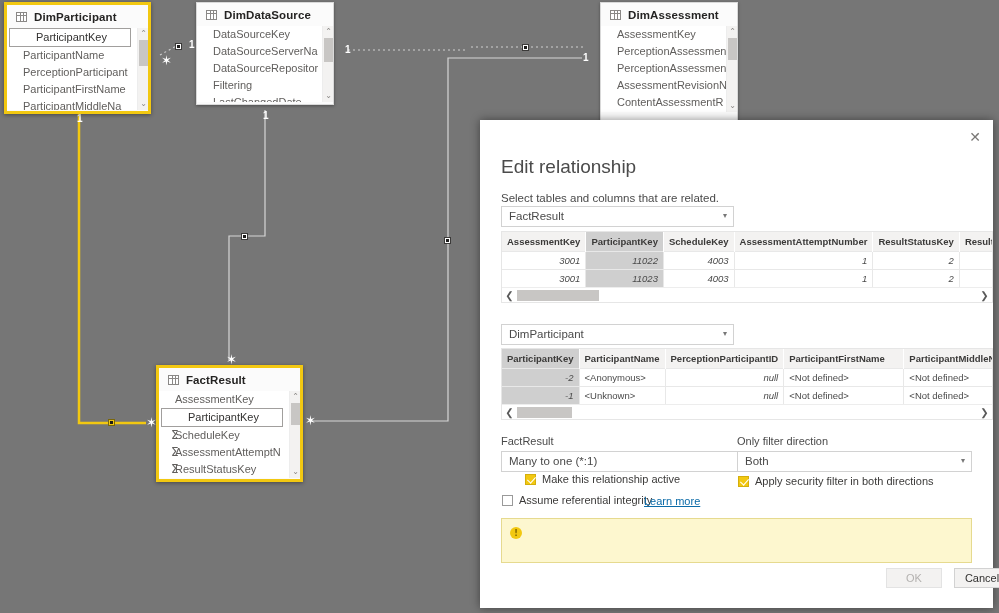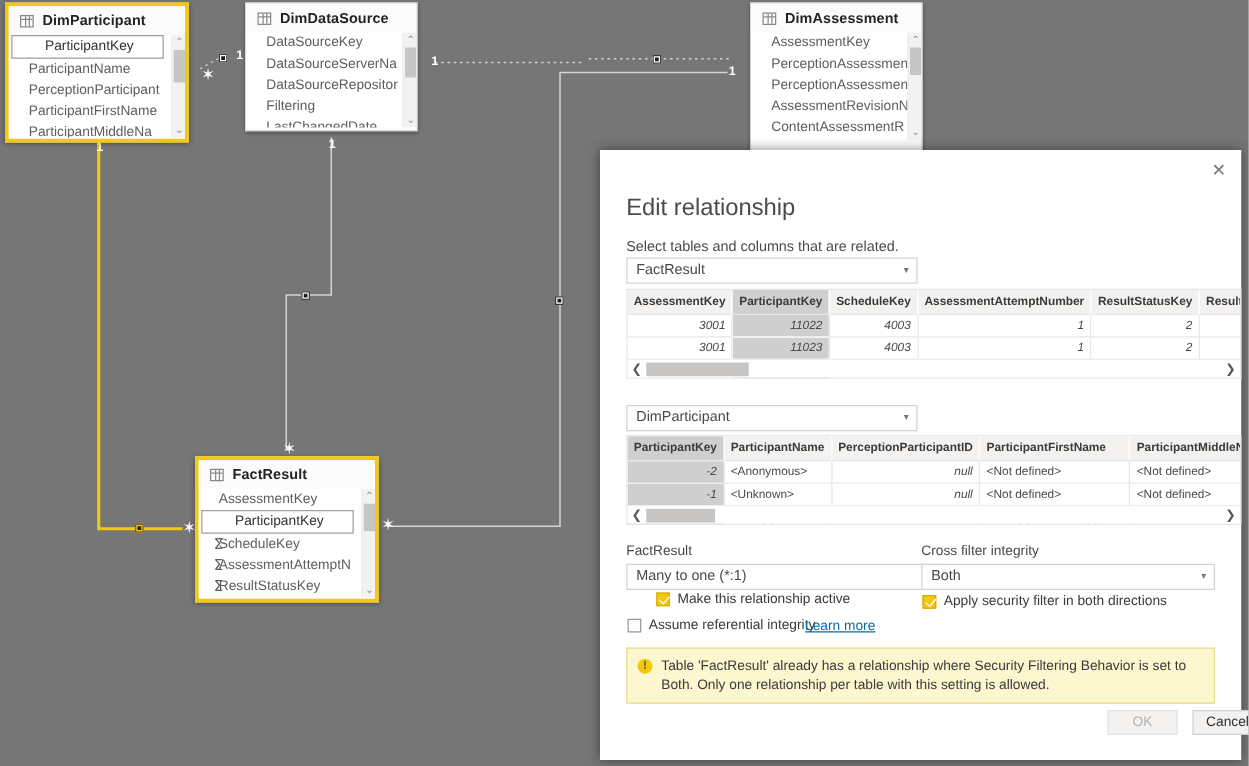--- a/index.html
+++ b/index.html
@@ -517,21 +517,21 @@
         <div class="ar">❯</div>
       </div>
     </div>
 
     <div class="flabel" style="left:21px;top:315px;">FactResult</div>
     <div class="sel-wrap" style="left:21px;top:331px;width:257px;">
       <span class="val">Many to one (*:1)</span>
       <span class="cv">▾</span>
     </div>
 
-    <div class="flabel" style="left:257px;top:315px;">Cross filter integrity</div>
+    <div class="flabel" style="left:257px;top:315px;">Only filter direction</div>
     <div class="sel-wrap" style="left:257px;top:331px;width:235px;">
       <span class="val">Both</span>
       <span class="cv">▾</span>
     </div>
 
     <div class="cbrow" style="left:22px;top:353px;padding-left:23px;">
       <span class="cb on"></span>
       <span>Make this relationship active</span>
     </div>
     <div class="cbrow" style="left:258px;top:355px;">
@@ -539,20 +539,19 @@
       <span>Apply security filter in both directions</span>
     </div>
     <div class="cbrow" style="left:22px;top:374px;">
       <span class="cb"></span>
       <span>Assume referential integrity</span>
     </div>
     <div class="lnk" style="left:164px;top:375px;text-align:center;">Learn more</div>
 
     <div class="warn">
       <span class="ico">!</span>
-      <span class="txt">Table 'FactResult' already has a relationship where Security Filtering Behavior is set to Both. Only one relationship per table with this setting is allowed.</span>
     </div>
 
     <div class="btn dis" style="left:389px;top:448px;margin-left:17px;">OK</div>
     <div class="btn" style="left:474px;top:448px;">Cancel</div>
 
   </div>
 </div>
 
 </body></html>

